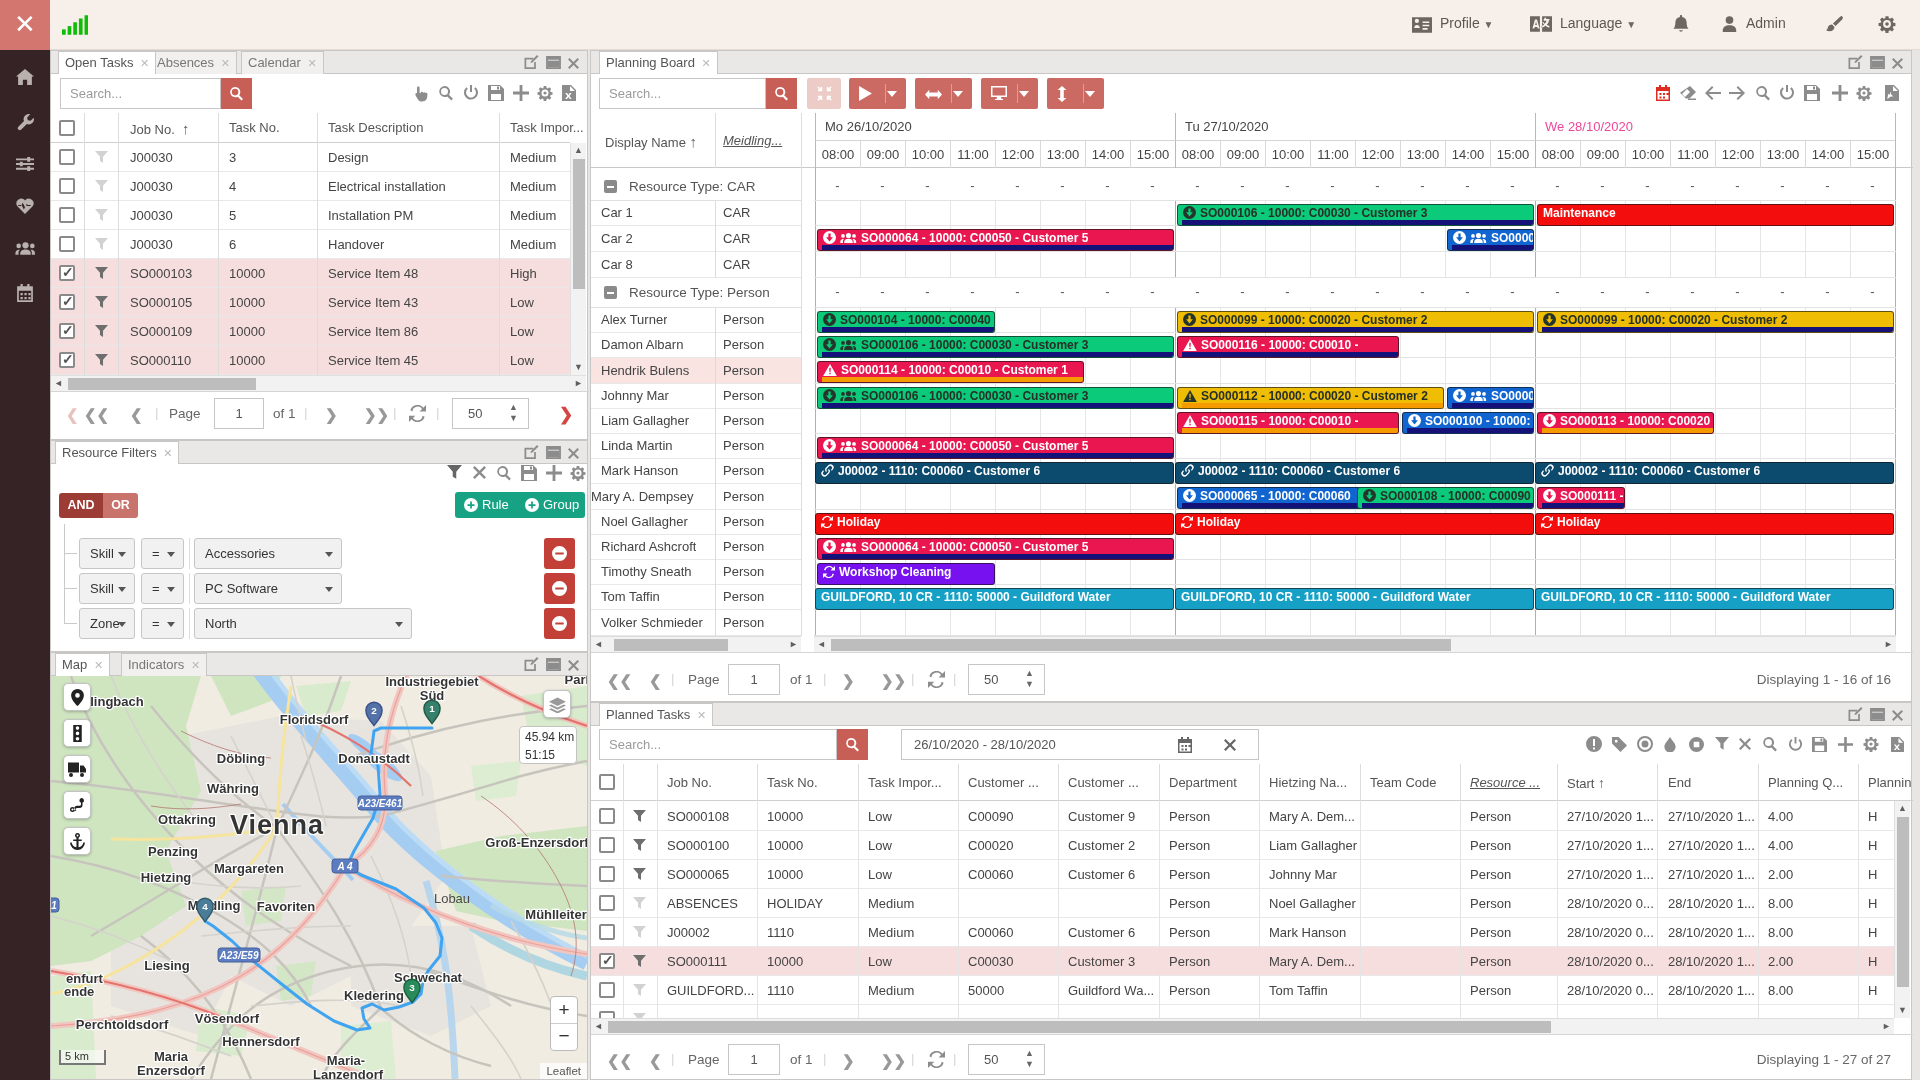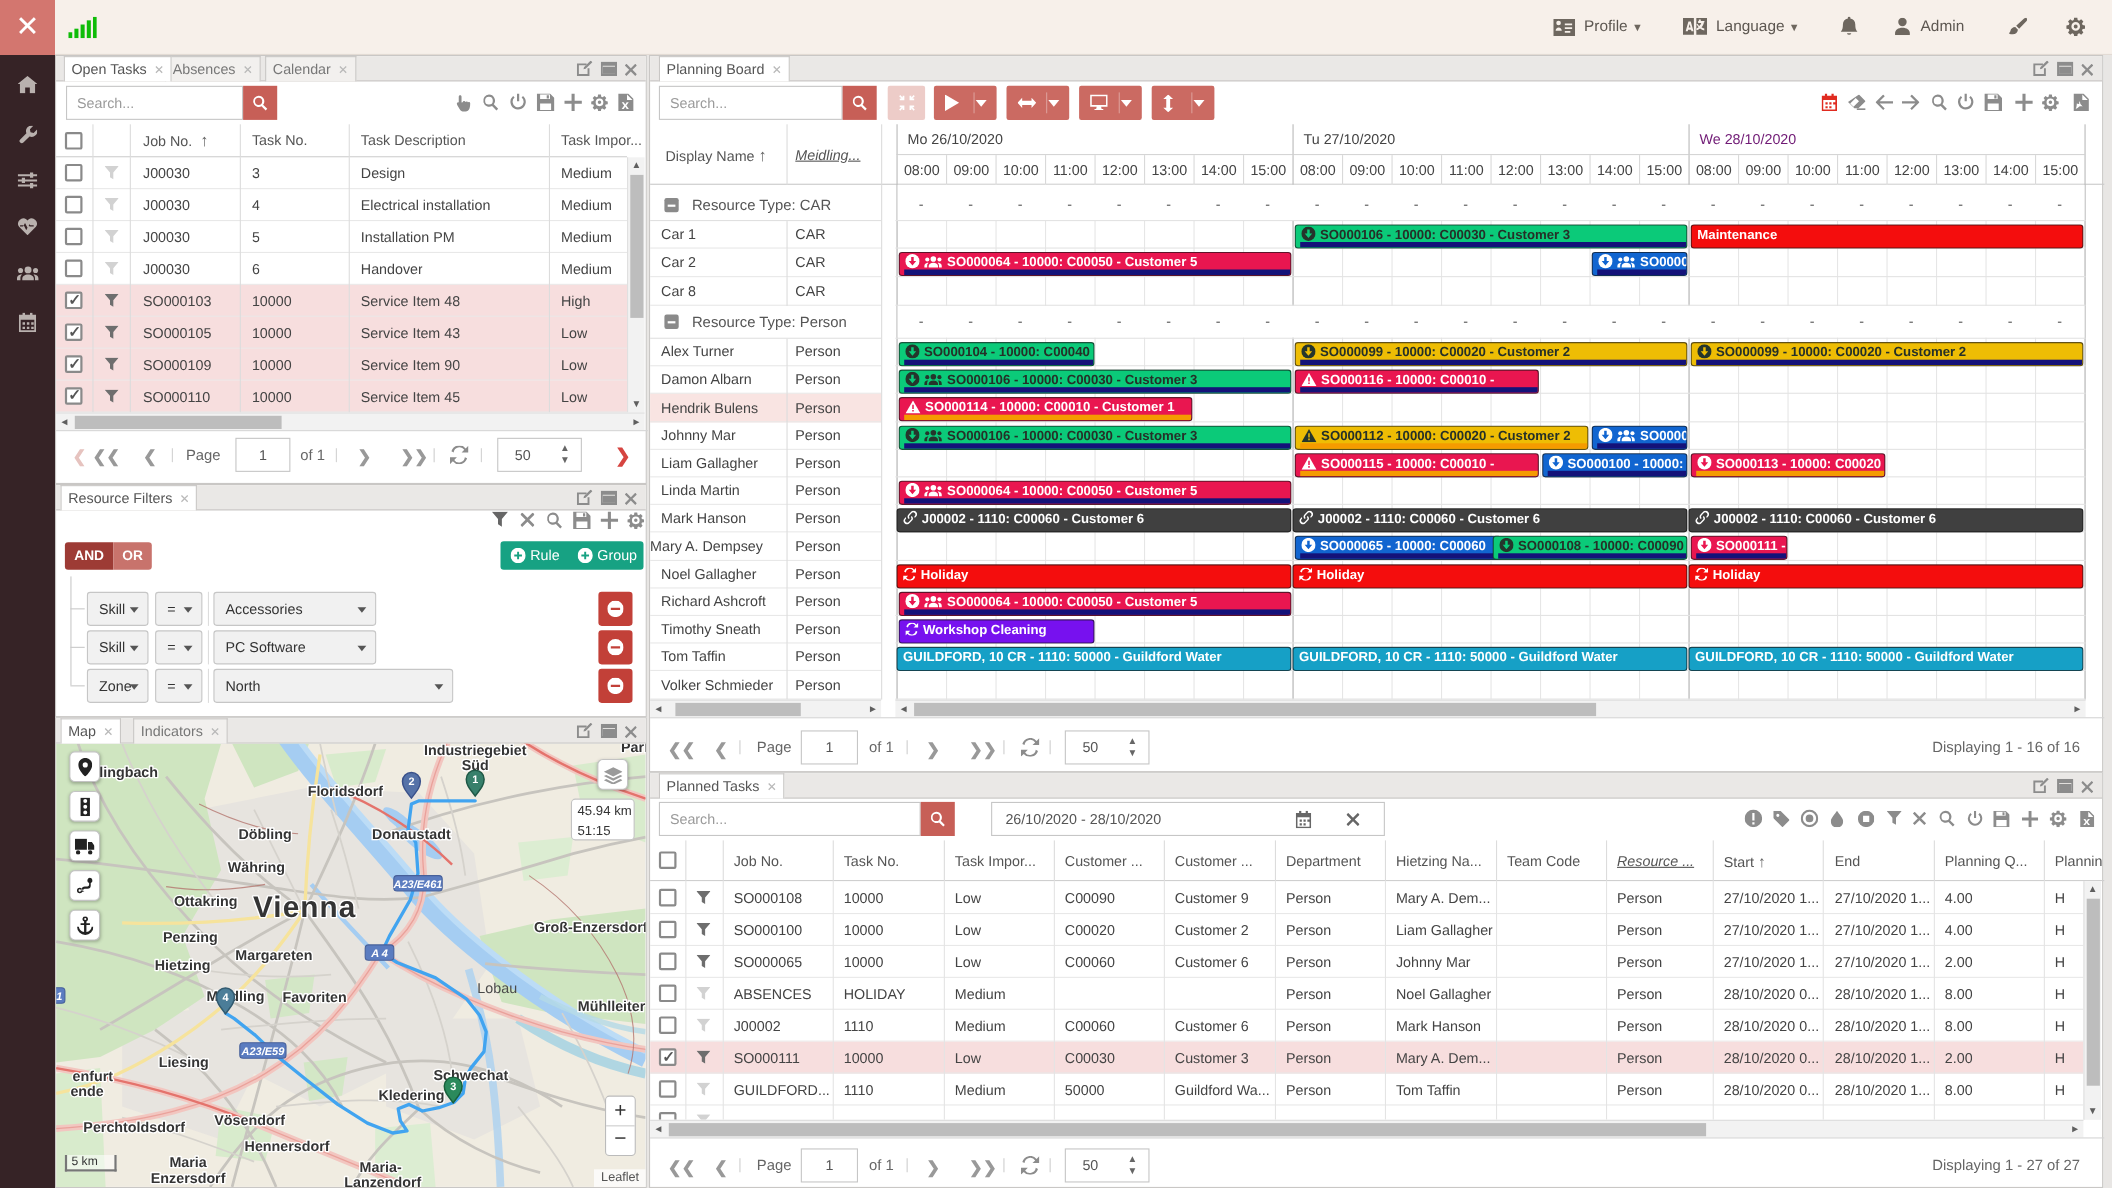--- a/index.html
+++ b/index.html
@@ -36,21 +36,21 @@
 
 .pag{font-size:13.5px;color:#666;}
 .pag .ic{color:#999;font-size:15px;font-weight:bold;}
 .pag .sep{color:#d5d5d5;}
 .pbox{border:1px solid #c6c6c6;background:#fff;text-align:center;font-size:13px;color:#555;position:absolute;}
 
 .bar{position:absolute;height:22px;border:1px solid rgba(20,20,20,.65);border-radius:3px;font-size:12px;font-weight:bold;color:#fff;line-height:15px;padding:1px 0 0 5px;white-space:nowrap;overflow:hidden;}
 .bar .strip{position:absolute;left:4px;right:0px;bottom:0;height:5px;background:#141279;}
 .bar.dk{color:#253028;}
 .g{background:#0bca79;} .cr{background:#e91650;} .am{background:#eebd04;} .bl{background:#1165d0;}
-.rd{background:#f40d0d;} .ind{background:#404040;} .pur{background:#7711ef;} .teal{background:#16a0c6;}
+.rd{background:#f40d0d;} .ind{background:#0c4a6e;} .pur{background:#7711ef;} .teal{background:#16a0c6;}
 .bicon{display:inline-block;vertical-align:-2px;margin-right:4px;}
 .sel{height:31px;background:#f1f1f1;border:1px solid #c6c6c6;border-radius:3px;font-size:13px;color:#333;line-height:29px;padding:0 20px 0 10px;white-space:nowrap;}
 .sel:after{content:"";position:absolute;right:8px;top:13px;border-left:4px solid transparent;border-right:4px solid transparent;border-top:5px solid #555;}
 .minusbtn{width:31px;height:31px;background:#c24038;border-radius:3px;text-align:center;}
 .mapbtn{width:28px;height:28px;background:#fff;border:1px solid #c3c3c3;border-radius:5px;text-align:center;box-shadow:0 1px 3px rgba(0,0,0,.25);}
 </style>
 </head>
 <body>
 <svg width="0" height="0" style="position:absolute">
 <defs>
@@ -379,21 +379,21 @@
         <div class="abs td" style="left:277px;top:7px">Service Item 43</div>
         <div class="abs td" style="left:459px;top:7px">Low</div>
   </div>
   <div class="abs rowline selrow" style="left:0;top:174px;width:519px;height:29px">
     <div class="cb on" style="left:8px;top:6px"></div>
         <svg class="funnel" style="left:44px;top:8px">
           <use href="#i-funnel" fill="#6e6e6e"></use>
         </svg>
     <div class="abs td" style="left:79px;top:7px">SO000109</div>
         <div class="abs td" style="left:178px;top:7px">10000</div>
-        <div class="abs td" style="left:277px;top:7px">Service Item 90</div>
+        <div class="abs td" style="left:277px;top:7px">Service Item 86</div>
         <div class="abs td" style="left:459px;top:7px">Low</div>
   </div>
   <div class="abs rowline selrow" style="left:0;top:203px;width:519px;height:29px">
     <div class="cb on" style="left:8px;top:6px"></div>
         <svg class="funnel" style="left:44px;top:8px">
           <use href="#i-funnel" fill="#6e6e6e"></use>
         </svg>
     <div class="abs td" style="left:79px;top:7px">SO000110</div>
         <div class="abs td" style="left:178px;top:7px">10000</div>
         <div class="abs td" style="left:277px;top:7px">Service Item 45</div>
@@ -807,21 +807,21 @@
       </div>
   <div class="abs th" style="left:584px;top:28px;width:45px;height:27px;border-left:1px solid #b9b9b9;color:#444;text-align:center;line-height:27px">08:00</div>
   <div class="abs th" style="left:629px;top:28px;width:45px;height:27px;border-left:1px solid #d9d9d9;color:#444;text-align:center;line-height:27px">09:00</div>
   <div class="abs th" style="left:674px;top:28px;width:45px;height:27px;border-left:1px solid #d9d9d9;color:#444;text-align:center;line-height:27px">10:00</div>
   <div class="abs th" style="left:719px;top:28px;width:45px;height:27px;border-left:1px solid #d9d9d9;color:#444;text-align:center;line-height:27px">11:00</div>
   <div class="abs th" style="left:764px;top:28px;width:45px;height:27px;border-left:1px solid #d9d9d9;color:#444;text-align:center;line-height:27px">12:00</div>
   <div class="abs th" style="left:809px;top:28px;width:45px;height:27px;border-left:1px solid #d9d9d9;color:#444;text-align:center;line-height:27px">13:00</div>
   <div class="abs th" style="left:854px;top:28px;width:45px;height:27px;border-left:1px solid #d9d9d9;color:#444;text-align:center;line-height:27px">14:00</div>
   <div class="abs th" style="left:899px;top:28px;width:45px;height:27px;border-left:1px solid #d9d9d9;color:#444;text-align:center;line-height:27px">15:00</div>
   <div class="abs" style="left:944px;top:0;width:360px;height:28px;border-left:1px solid #b9b9b9;border-bottom:1px solid #d5d5d5">
-        <span class="th" style="position:absolute;left:9px;top:6px;color:#701a75">We 28/10/2020</span>
+        <span class="th" style="position:absolute;left:9px;top:6px;color:#ec4899">We 28/10/2020</span>
       </div>
   <div class="abs th" style="left:944px;top:28px;width:45px;height:27px;border-left:1px solid #b9b9b9;color:#444;text-align:center;line-height:27px">08:00</div>
   <div class="abs th" style="left:989px;top:28px;width:45px;height:27px;border-left:1px solid #d9d9d9;color:#444;text-align:center;line-height:27px">09:00</div>
   <div class="abs th" style="left:1034px;top:28px;width:45px;height:27px;border-left:1px solid #d9d9d9;color:#444;text-align:center;line-height:27px">10:00</div>
   <div class="abs th" style="left:1079px;top:28px;width:45px;height:27px;border-left:1px solid #d9d9d9;color:#444;text-align:center;line-height:27px">11:00</div>
   <div class="abs th" style="left:1124px;top:28px;width:45px;height:27px;border-left:1px solid #d9d9d9;color:#444;text-align:center;line-height:27px">12:00</div>
   <div class="abs th" style="left:1169px;top:28px;width:45px;height:27px;border-left:1px solid #d9d9d9;color:#444;text-align:center;line-height:27px">13:00</div>
   <div class="abs th" style="left:1214px;top:28px;width:45px;height:27px;border-left:1px solid #d9d9d9;color:#444;text-align:center;line-height:27px">14:00</div>
   <div class="abs th" style="left:1259px;top:28px;width:45px;height:27px;border-left:1px solid #d9d9d9;color:#444;text-align:center;line-height:27px">15:00</div>
   <div class="abs vline" style="left:1304px;top:0;height:55px;background:#b9b9b9"></div>

